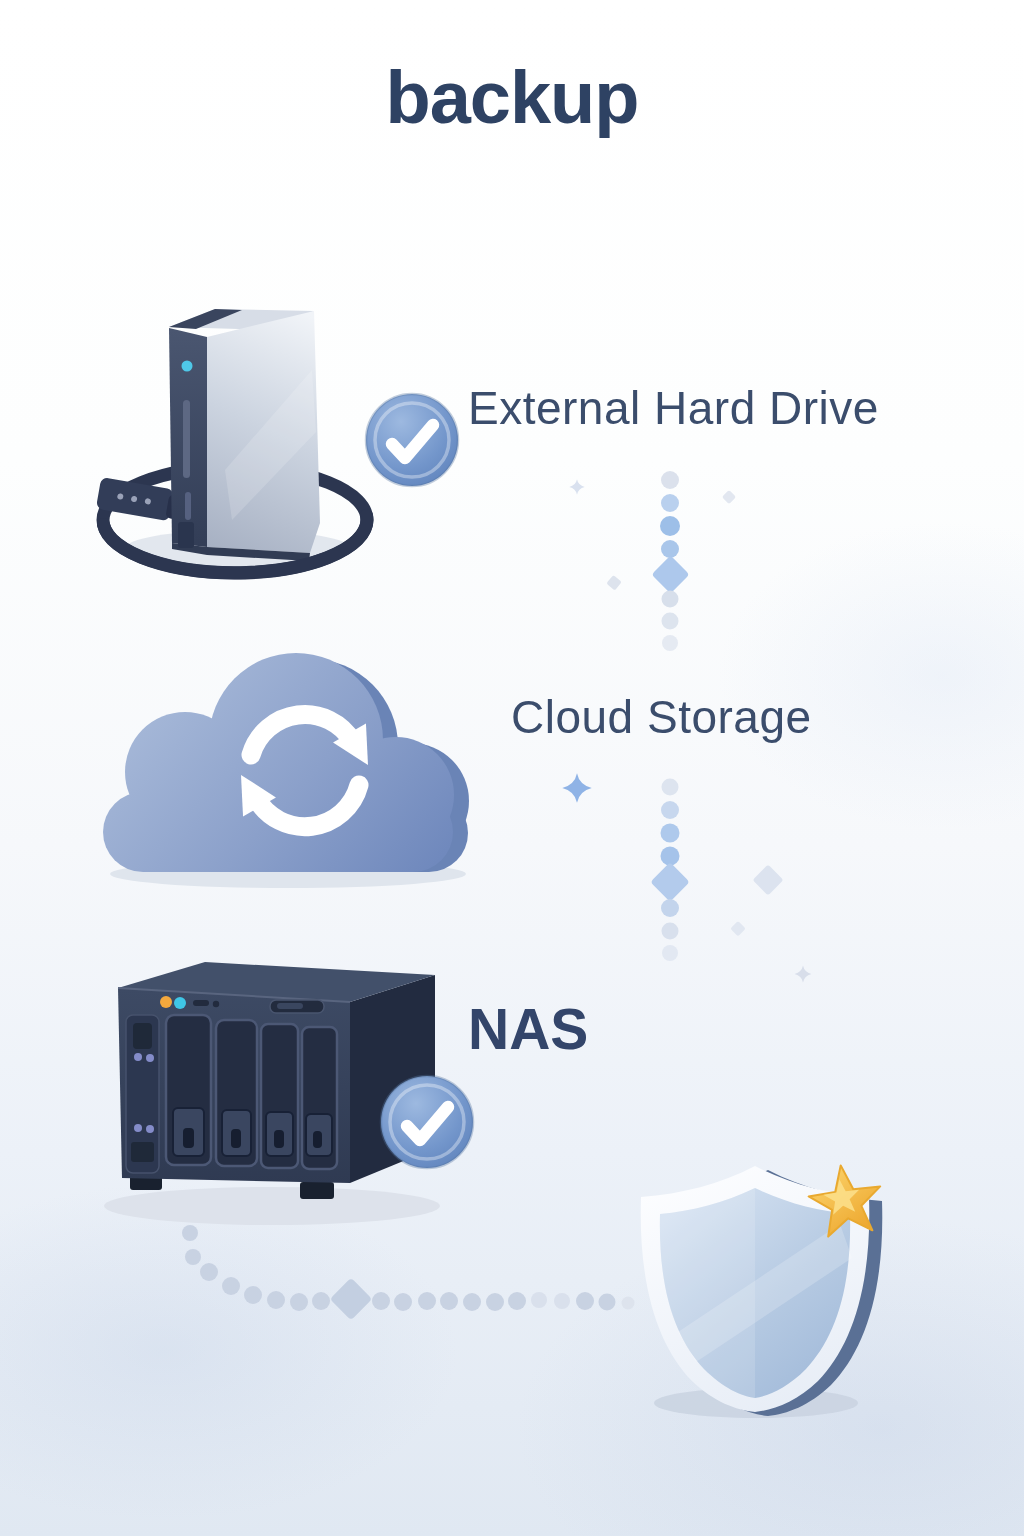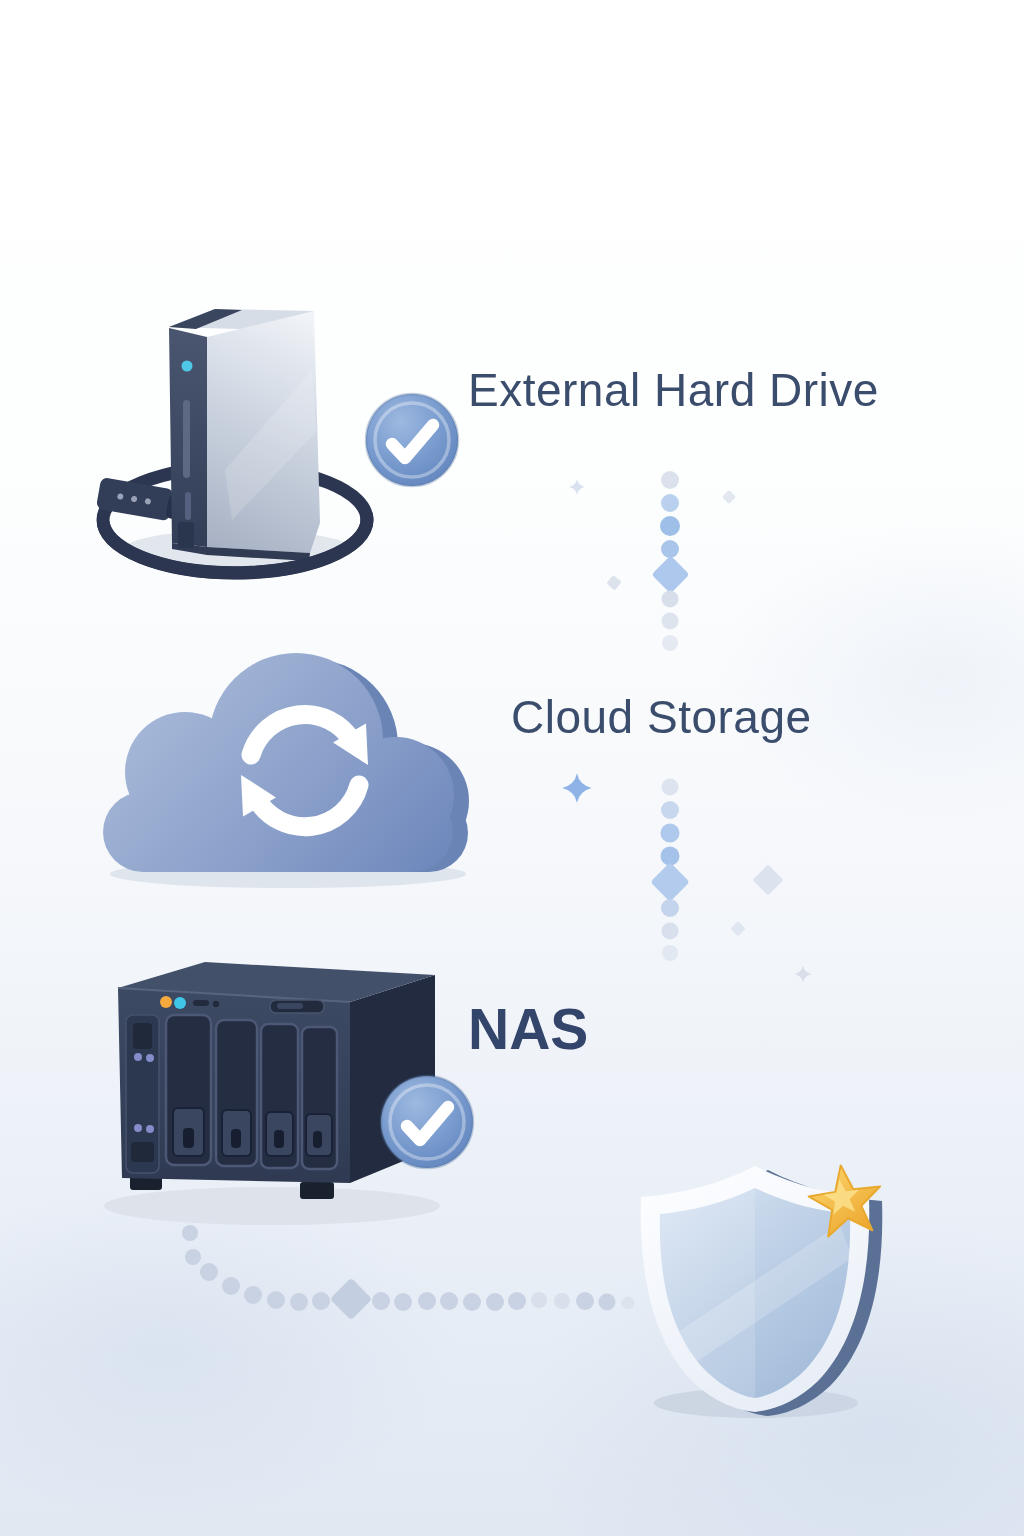--- a/index.html
+++ b/index.html
@@ -19,21 +19,21 @@
   .title {
     position:absolute; top:56px; left:0; right:0; margin:0;
     text-align:center; font-weight:700; font-size:74px; line-height:1.13;
     color:#2e4263; letter-spacing:-1px;
   }
   .title span{ display:block; }
   .label {
     position:absolute; font-size:46px; font-weight:500;
     color:#3b4d6c; letter-spacing:.5px; white-space:nowrap;
   }
-  .label-hdd  { left:468px; top:363px; }
+  .label-hdd  { left:468px; top:381px; }
   .label-cloud{ left:468px; top:690px;margin-left:43px; }
   .label-nas  { left:468px; top:996px; display:flex; align-items:baseline; gap:24px; }
   .nas-main { font-size:57px; font-weight:600; color:#33456a; letter-spacing:0; }
   .nas-sub  { font-size:32px; font-weight:500; color:#3e5071; letter-spacing:.3px; }
 </style>
 </head>
 <body>
 
 <div class="canvas">
 
@@ -240,20 +240,21 @@
       <path fill="#ffffff" opacity=".14" d="M755,1188 C724,1203 692,1211 660,1214 C658,1291 676,1339 704,1369 C723,1388 741,1396 755,1398 Z"></path>
       <polygon points="678,1332 840,1224 852,1258 696,1362" fill="#ffffff" opacity=".2"></polygon>
       <g>
         <polygon fill="url(#gradStar)" stroke="#e9a92f" stroke-width="2" stroke-linejoin="round" points="840.7,1165.4 853.3,1189.3 880.2,1186.4 861.3,1205.7 872.4,1230.3 848.2,1218.3 828.2,1236.6 832.1,1209.8 808.6,1196.4 835.2,1191.9"></polygon>
         <polygon fill="#fbe08c" opacity=".85" transform="translate(842,1198) scale(0.5) translate(-846,-1203)" points="840.7,1165.4 853.3,1189.3 880.2,1186.4 861.3,1205.7 872.4,1230.3 848.2,1218.3 828.2,1236.6 832.1,1209.8 808.6,1196.4 835.2,1191.9"></polygon>
       </g>
     </g>
   </svg>
 
   <h1 class="title">
+    <span>backup</span>
   </h1>
 
   <div class="label label-hdd">External Hard Drive</div>
   <div class="label label-cloud">Cloud Storage</div>
   <div class="label label-nas">
     <span class="nas-main">NAS</span>
   </div>
 
 </div>
 

